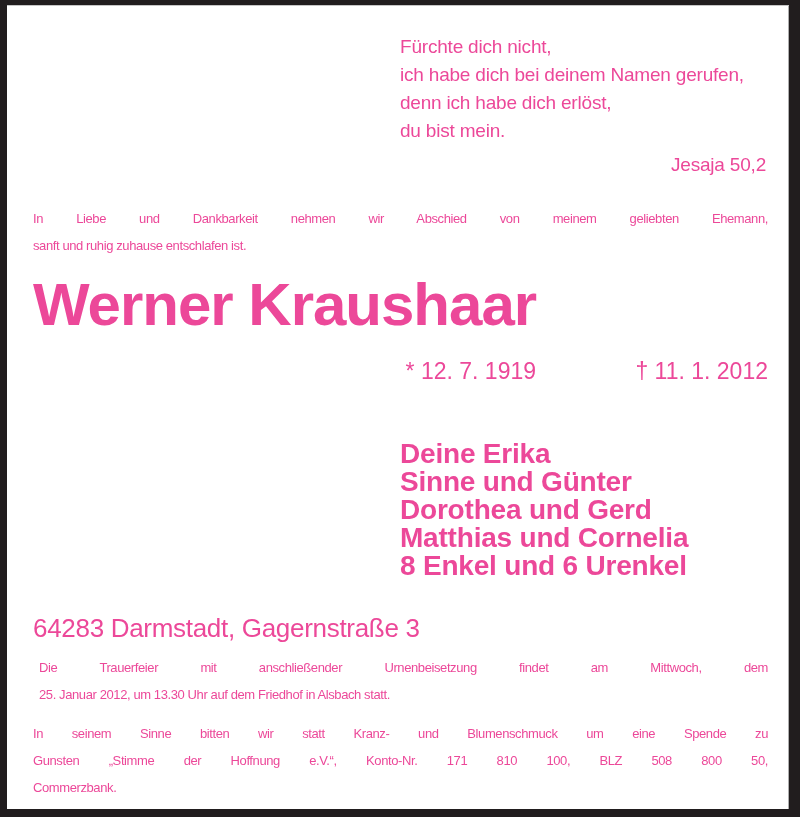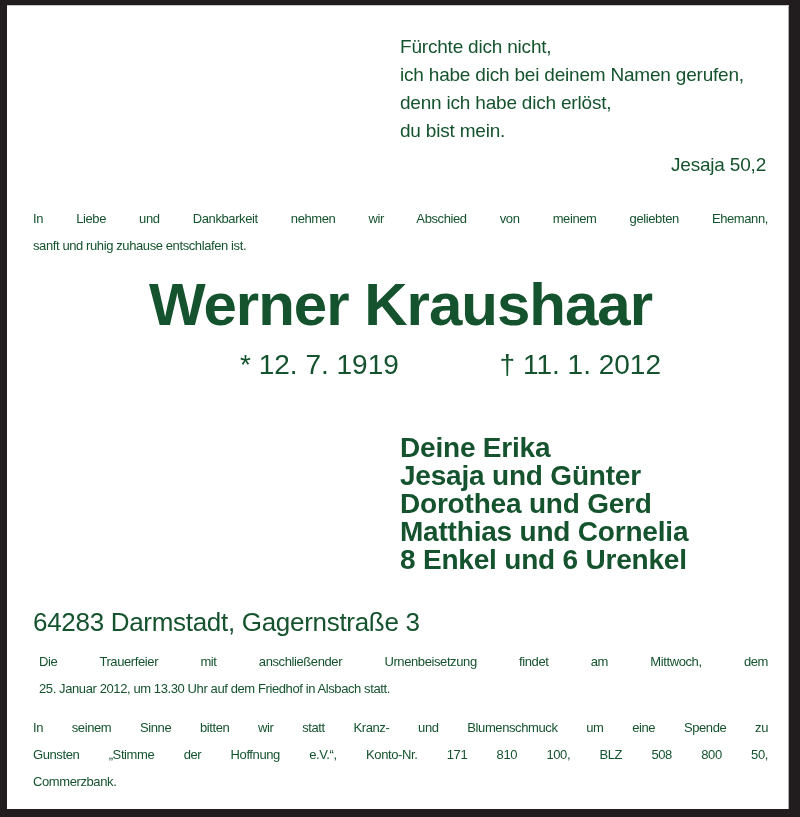--- a/index.html
+++ b/index.html
@@ -9,21 +9,21 @@
   }
   .page {
     box-sizing: border-box;
     width: 800px;
     height: 817px;
     background: #ffffff;
     border-style: solid;
     border-color: #211d1e;
     border-width: 5px 11px 8px 7px; 
     font-family: "Liberation Sans", "DejaVu Sans", sans-serif;
-    color: #14532d;
+    color: #ec4899;
     overflow: hidden;
   }
   .inner {
     box-sizing: border-box;
     width: 100%;
     height: 100%;
     padding: 28px 21px 0 26px;
     
     box-shadow: inset 0 1px 0 #c6c6c6, inset -1px 0 0 #aeaeae;
   }
@@ -51,33 +51,34 @@
     line-height: 27px;
     letter-spacing: -0.4px;
   }
   .justify .line { text-align: justify; text-align-last: justify; }
   .justify .line:last-child { text-align: left; text-align-last: auto; }
 
   .intro { margin-top: 26px; }
 
   .deceased-name {
     margin: 16px 0 0 0;
-    text-align: center;
+    text-align: left;
     font-size: 60px;
     line-height: 60px;
     font-weight: bold;
     letter-spacing: -1px;
     white-space: nowrap;
   }
 
   .dates {
-    margin-top: 18px;
-    font-size: 28px;
+    margin-top: 24px;
+    font-size: 23px;
     line-height: 24px;
     white-space: nowrap;
+    text-align: right;
   }
   .birth-date { margin-left: 207px; }
   .death-date { margin-left: 93px; }
 
   .mourners {
     margin-top: 58px;
     margin-left: 367px;
     font-size: 28px;
     line-height: 25px;
     font-weight: bold;
@@ -117,21 +118,21 @@
 
     <h1 class="deceased-name">Werner Kraushaar</h1>
 
     <div class="dates">
       <span class="birth-date">* 12. 7. 1919</span>
       <span class="death-date">† 11. 1. 2012</span>
     </div>
 
     <div class="mourners">
         <div class="line">Deine Erika</div>
-        <div class="line">Jesaja und Günter</div>
+        <div class="line">Sinne und Günter</div>
         <div class="line">Dorothea und Gerd</div>
         <div class="line">Matthias und Cornelia</div>
         <div class="line">8 Enkel und 6 Urenkel</div>
       </div>
 
     <div class="address">64283 Darmstadt, Gagernstraße 3</div>
 
     <div class="para funeral justify">
         <div class="line">Die Trauerfeier mit anschließender Urnenbeisetzung findet am Mittwoch, dem</div>
         <div class="line">25. Januar 2012, um 13.30 Uhr auf dem Friedhof in Alsbach statt.</div>

